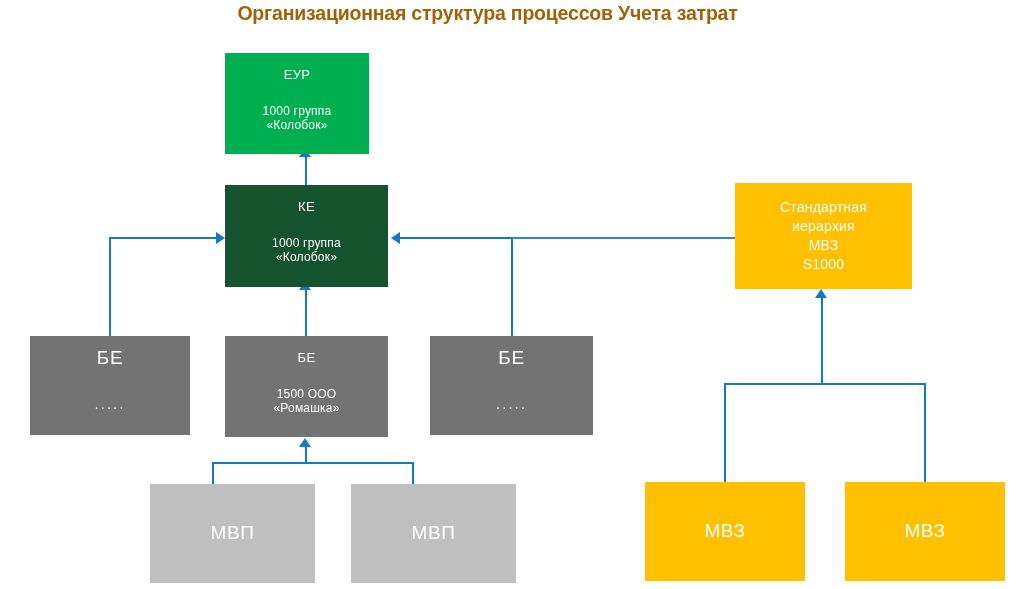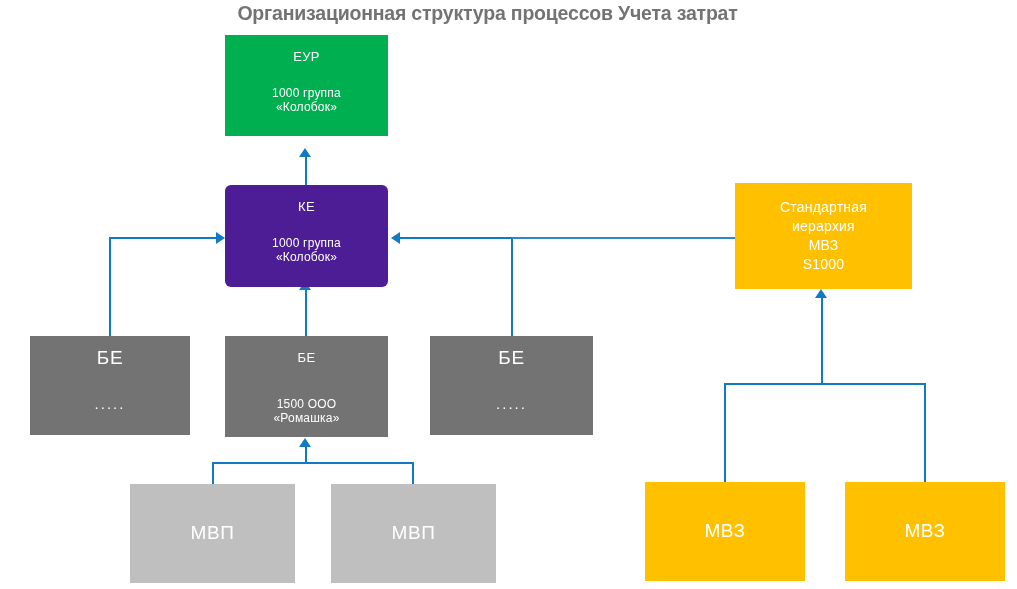--- a/index.html
+++ b/index.html
@@ -20,21 +20,21 @@
   }
   #diagram-title {
     position: absolute;
     left: 0;
     top: 2px;
     width: 975px;
     text-align: center;
     font-size: 19.5px;
     font-weight: bold;
     letter-spacing: -0.2px;
-    color: #737373;
+    color: #a16207;
     font-family: "Liberation Sans", sans-serif;
   }
   .node {
     position: absolute;
     box-sizing: border-box;
     display: flex;
     flex-direction: column;
     align-items: center;
     color: #ffffff;
     text-align: center;
@@ -62,23 +62,23 @@
     justify-content: center;
   }
   .node.multi .sub-line {
     font-size: 14px;
     white-space: pre-line;
     line-height: 1.35;
   }
 
   
   .c-green  { background: #00B050; }
-  .c-dblue  { background: #4c1d95; border-radius: 6px; }
+  .c-dblue  { background: #14532d; }
   .c-lblue  { background: #737373; }
-  .c-gray   { background: #BFBFBF; }
+  .c-gray   { background: #BFBFBF; margin-left: 20px; }
   .c-yellow { background: #FFC000; }
 
   
   .conn {
     position: absolute;
     background: #1279C6;
   }
   .conn.v { width: 2px; }
   .conn.h { height: 2px; }
   .conn.thin { background: #2E86D0; }
@@ -132,21 +132,21 @@
   <div class="conn h" style="left:212px; top:462px; width:202px;"></div>
   <div class="conn v" style="left:305px; top:447px; height:16px;"></div>
   <div class="arrow up" style="left:299px; top:438px;"></div>
 
   <div class="conn v" style="left:724px; top:383px; height:99px;"></div>
   <div class="conn v" style="left:924px; top:383px; height:99px;"></div>
   <div class="conn h" style="left:724px; top:383px; width:202px;"></div>
   <div class="conn v" style="left:821px; top:298px; height:86px;"></div>
   <div class="arrow up" style="left:815px; top:289px;"></div>
 
-  <div class="node c-green" style="left:225px; top:35px; width:163px; height:101px; padding-top:14px;">
+  <div class="node c-green" style="left:225px; top:53px; width:144px; height:101px; padding-top:14px;">
     <div class="title-line">ЕУР</div>
     <div class="sub-line" style="margin-top:22px;">1000 группа
 «Колобок»</div>
   </div>
 
   <div class="node c-dblue" style="left:225px; top:185px; width:163px; height:102px; padding-top:14px;">
     <div class="title-line">КЕ</div>
     <div class="sub-line" style="margin-top:22px;">1000 группа
 «Колобок»</div>
   </div>
@@ -158,21 +158,21 @@
 S1000</div>
   </div>
 
   <div class="node c-lblue big-label dots" style="left:30px; top:336px; width:160px; height:99px; padding-top:11px;">
     <div class="title-line">БЕ</div>
     <div class="sub-line" style="margin-top:26px;">.....</div>
   </div>
 
   <div class="node c-lblue" style="left:225px; top:336px; width:163px; height:101px; padding-top:14px;">
     <div class="title-line">БЕ</div>
-    <div class="sub-line" style="margin-top:32px;">1500 ООО
+    <div class="sub-line" style="margin-top:22px;">1500 ООО
 «Ромашка»</div>
   </div>
 
   <div class="node c-lblue big-label dots" style="left:430px; top:336px; width:163px; height:99px; padding-top:11px;">
     <div class="title-line">БЕ</div>
     <div class="sub-line" style="margin-top:26px;">.....</div>
   </div>
 
   <div class="node c-gray big-label multi" style="left:130px; top:484px; width:165px; height:99px;">
     <div class="title-line">МВП</div>

